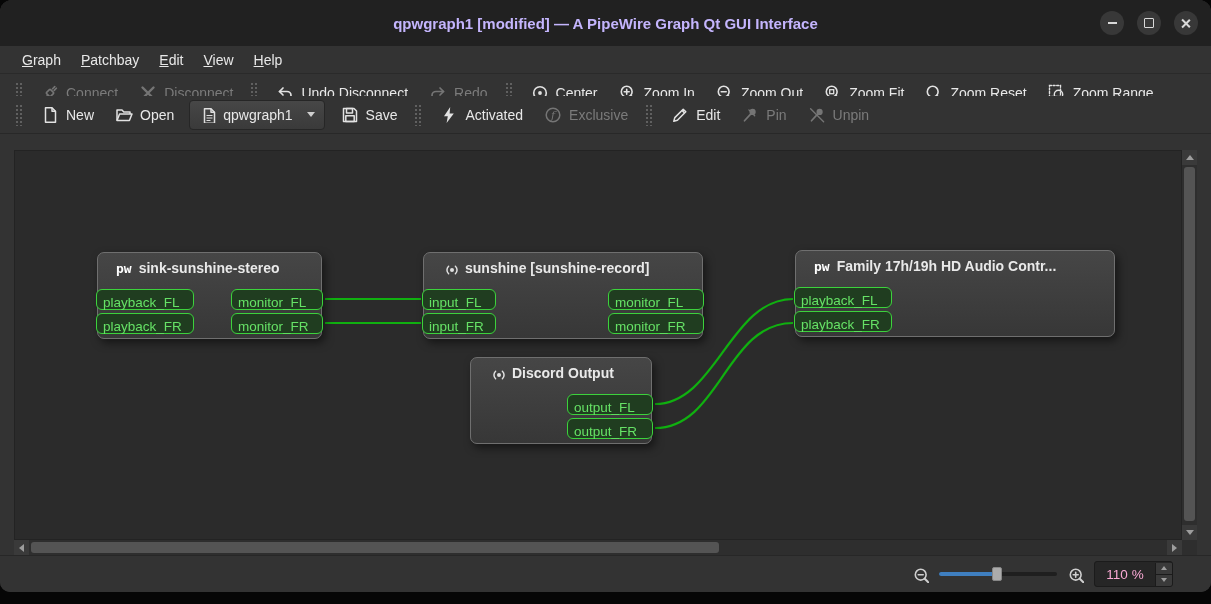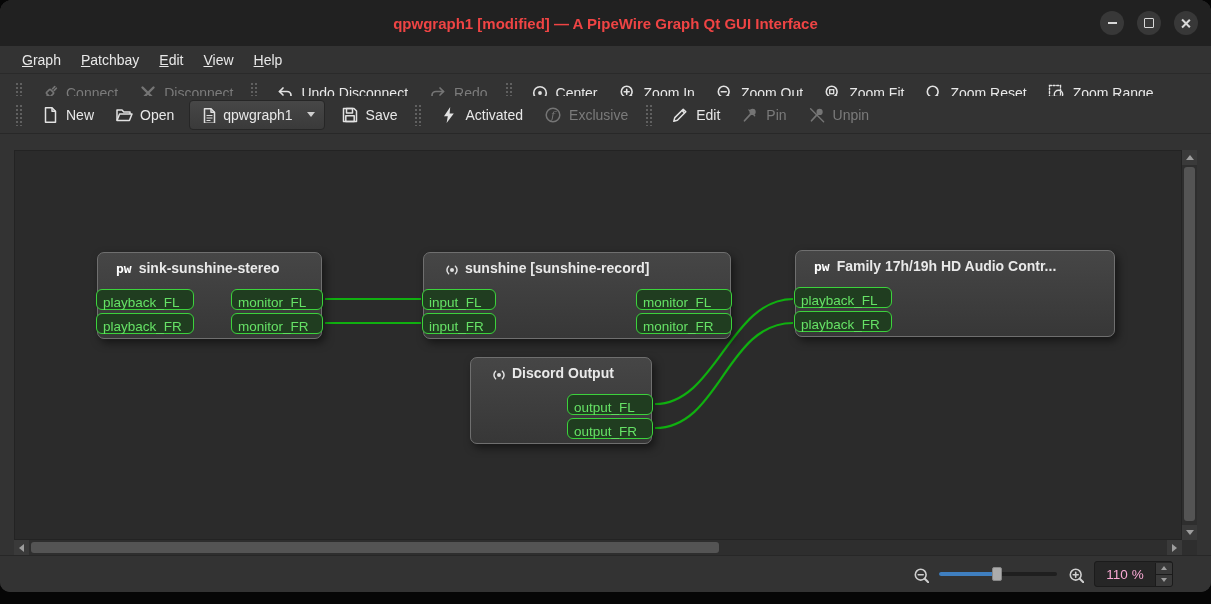--- a/index.html
+++ b/index.html
@@ -2,21 +2,21 @@
 <html><head>
 <meta charset="utf-8">
 <style>
   html,body{margin:0;padding:0;background:#060606;width:1211px;height:604px;overflow:hidden;
     font-family:"Liberation Sans","DejaVu Sans",sans-serif;}
   .window{position:relative;width:1211px;height:592px;background:#333;border-radius:12px 12px 10px 10px;
     overflow:hidden;color:#e8e8e8;}
   
   .titlebar{position:absolute;left:0;top:0;right:0;height:46px;background:#212121;
     display:flex;align-items:center;justify-content:center;}
-  .title{font-size:15px;font-weight:bold;color:#ef4444;}
+  .title{font-size:15px;font-weight:bold;color:#c4b5fd;}
   .win-controls{position:absolute;right:13px;top:11px;display:flex;gap:13px;}
   .wbtn{width:24px;height:24px;border-radius:50%;background:#383838;display:flex;align-items:center;
     justify-content:center;cursor:pointer;}
   .wbtn .bar{width:9px;height:2px;background:#d9d9d9;}
   .wbtn .box{width:8px;height:8px;border:1.5px solid #d9d9d9;border-radius:1px;}
   .wbtn .x{position:relative;width:11px;height:11px;}
   .x::before,.x::after{content:"";position:absolute;left:4.7px;top:0;width:1.7px;height:11px;background:#d9d9d9;}
   .x::before{transform:rotate(45deg);}.x::after{transform:rotate(-45deg);}
   
   .menubar{position:absolute;left:0;top:46px;right:0;height:28px;background:#333;
@@ -345,21 +345,21 @@
       <div class="node-head">
         <span class="pw-ic">pw</span>
         <span class="node-title">sink-sunshine-stereo</span>
       </div>
       <div class="port in" style="left:-2px;top:36px;width:98px">playback_FL</div>
       <div class="port in" style="left:-2px;top:60px;width:98px">playback_FR</div>
       <div class="port out" style="right:-2px;top:36px;width:92px">monitor_FL</div>
       <div class="port out" style="right:-2px;top:60px;width:92px">monitor_FR</div>
     </div>
 
-    <div class="node" style="left:409px;top:102px;width:308px;height:87px">
+    <div class="node" style="left:409px;top:102px;width:280px;height:87px">
       <div class="node-head">
         <svg>
             <use href="#i-stream"></use>
           </svg>
         <span class="node-title">sunshine [sunshine-record]</span>
       </div>
       <div class="port in" style="left:-2px;top:36px;width:74px">input_FL</div>
       <div class="port in" style="left:-2px;top:60px;width:74px">input_FR</div>
       <div class="port out" style="right:-2px;top:36px;width:96px">monitor_FL</div>
       <div class="port out" style="right:-2px;top:60px;width:96px">monitor_FR</div>

